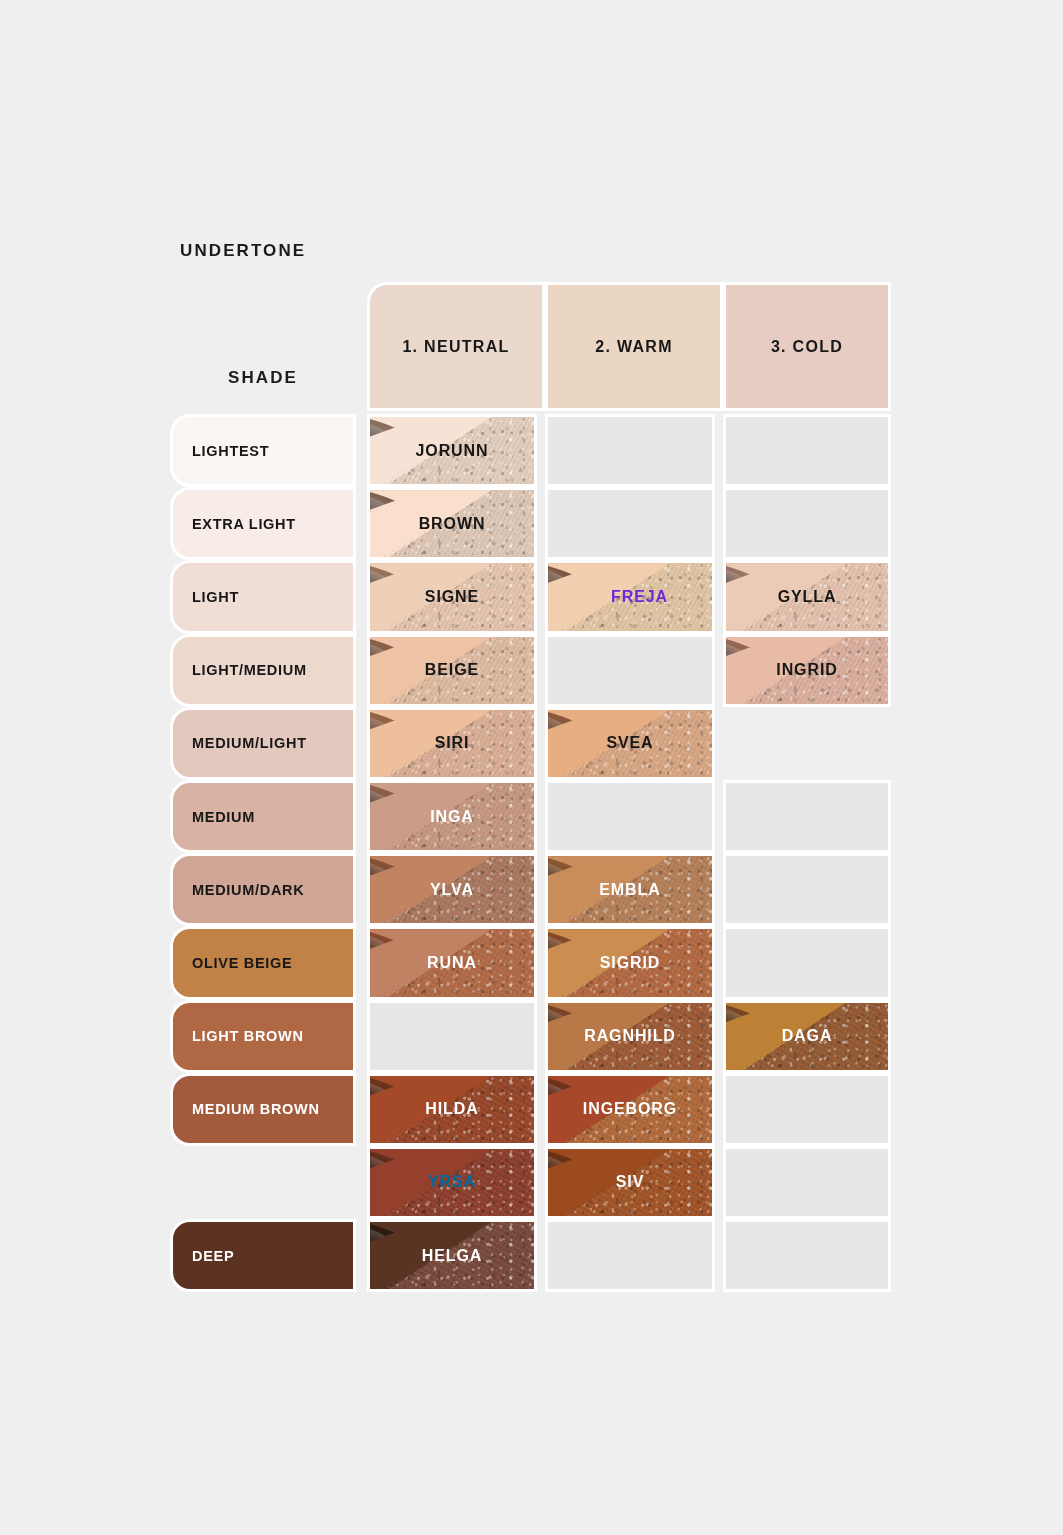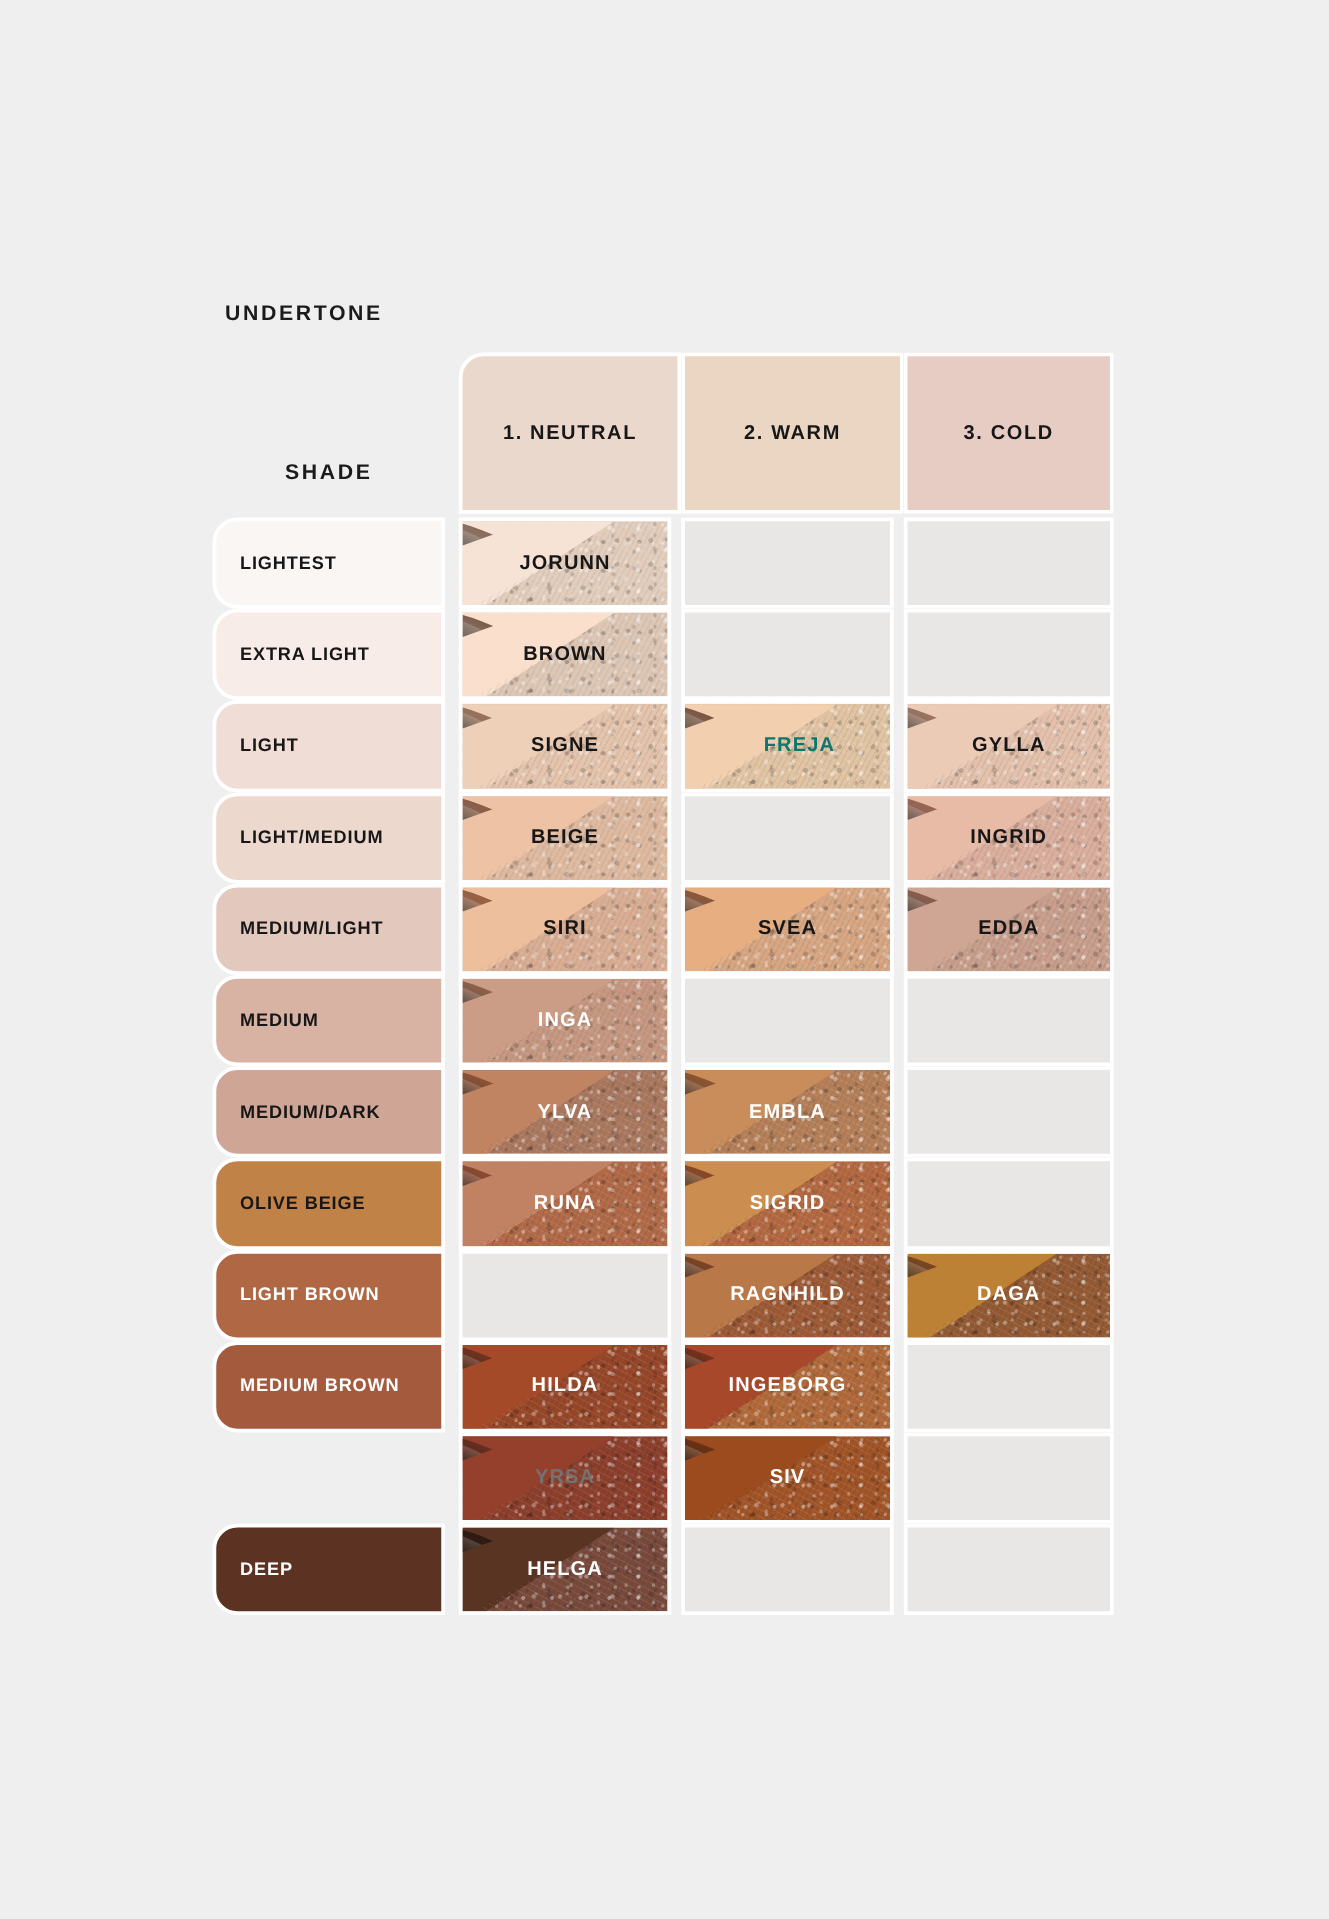--- a/index.html
+++ b/index.html
@@ -254,21 +254,21 @@
           </div>
           <span class="swatch-label" style="color: rgb(23, 23, 23);">SIGNE</span>
         </div>
         <div class="cell cell-1">
           <div class="sw-powder" style="background-color: rgb(224, 195, 162);"></div>
           <div class="sw-grain"></div>
           <div class="sw-cream" style="background: linear-gradient(135deg, rgb(242, 207, 174) 0%, rgb(242, 207, 174) 55%, rgb(224, 195, 162) 100%);"></div>
           <div class="sw-stripe" style="--stripe: #7a5340;">
             <div style="position: absolute; left: -8%; top: -10%; width: 70%; height: 30%; transform: rotate(25deg); transform-origin: left top; border-radius: 45%; background: linear-gradient(rgb(122, 83, 64) 0%, rgba(0, 0, 0, 0.45) 100%);"></div>
           </div>
-          <span class="swatch-label" style="color: #0f766e; margin-left: 19px;">FREJA</span>
+          <span class="swatch-label" style="color: #6d28d9; margin-left: 19px;">FREJA</span>
         </div>
         <div class="cell cell-2">
           <div class="sw-powder" style="background-color: rgb(226, 192, 171);"></div>
           <div class="sw-grain"></div>
           <div class="sw-cream" style="background: linear-gradient(135deg, rgb(236, 203, 182) 0%, rgb(236, 203, 182) 55%, rgb(226, 192, 171) 100%);"></div>
           <div class="sw-stripe" style="--stripe: #9c7360;">
             <div style="position: absolute; left: -8%; top: -10%; width: 70%; height: 30%; transform: rotate(25deg); transform-origin: left top; border-radius: 45%; background: linear-gradient(rgb(156, 115, 96) 0%, rgba(0, 0, 0, 0.45) 100%);"></div>
           </div>
           <span class="swatch-label" style="color: rgb(23, 23, 23);">GYLLA</span>
         </div>
@@ -312,29 +312,20 @@
         </div>
         <div class="cell cell-1">
           <div class="sw-powder" style="background-color: rgb(214, 165, 130);"></div>
           <div class="sw-grain"></div>
           <div class="sw-cream" style="background: linear-gradient(135deg, rgb(231, 174, 130) 0%, rgb(231, 174, 130) 55%, rgb(214, 165, 130) 100%);"></div>
           <div class="sw-stripe" style="--stripe: #8d573a;">
             <div style="position: absolute; left: -8%; top: -10%; width: 70%; height: 30%; transform: rotate(25deg); transform-origin: left top; border-radius: 45%; background: linear-gradient(rgb(141, 87, 58) 0%, rgba(0, 0, 0, 0.45) 100%);"></div>
           </div>
           <span class="swatch-label" style="color: rgb(23, 23, 23);">SVEA</span>
         </div>
-        <div class="cell cell-2">
-          <div class="sw-powder" style="background-color: rgb(199, 157, 139);"></div>
-          <div class="sw-grain"></div>
-          <div class="sw-cream" style="background: linear-gradient(135deg, rgb(207, 165, 147) 0%, rgb(207, 165, 147) 55%, rgb(199, 157, 139) 100%);"></div>
-          <div class="sw-stripe" style="--stripe: #8a5d4c;">
-            <div style="position: absolute; left: -8%; top: -10%; width: 70%; height: 30%; transform: rotate(25deg); transform-origin: left top; border-radius: 45%; background: linear-gradient(rgb(138, 93, 76) 0%, rgba(0, 0, 0, 0.45) 100%);"></div>
-          </div>
-          <span class="swatch-label" style="color: rgb(23, 23, 23);">EDDA</span>
-        </div>
       </div>
       <div class="row">
         <div class="shade-cell" style="background: rgb(216, 178, 162);">
           <span class="sh-label" style="color: rgb(23, 23, 23);">MEDIUM</span>
         </div>
         <div class="cell cell-0">
           <div class="sw-powder" style="background-color: rgb(197, 151, 128);"></div>
           <div class="sw-grain"></div>
           <div class="sw-cream" style="background: linear-gradient(135deg, rgb(204, 157, 134) 0%, rgb(204, 157, 134) 55%, rgb(197, 151, 128) 100%);"></div>
           <div class="sw-stripe" style="--stripe: #8f6049;">
@@ -442,21 +433,21 @@
         <div class="cell cell-2 empty"></div>
       </div>
       <div class="row">
         <div class="cell cell-0">
           <div class="sw-powder" style="background-color: rgb(139, 63, 44);"></div>
           <div class="sw-grain"></div>
           <div class="sw-cream" style="background: linear-gradient(135deg, rgb(148, 64, 44) 0%, rgb(148, 64, 44) 55%, rgb(139, 63, 44) 100%);"></div>
           <div class="sw-stripe" style="--stripe: #67301f;">
             <div style="position: absolute; left: -8%; top: -10%; width: 70%; height: 30%; transform: rotate(25deg); transform-origin: left top; border-radius: 45%; background: linear-gradient(rgb(103, 48, 31) 0%, rgba(0, 0, 0, 0.45) 100%);"></div>
           </div>
-          <span class="swatch-label" style="color: #737373;">YRSA</span>
+          <span class="swatch-label" style="color: #0369a1;">YRSA</span>
         </div>
         <div class="cell cell-1">
           <div class="sw-powder" style="background-color: rgb(160, 84, 40);"></div>
           <div class="sw-grain"></div>
           <div class="sw-cream" style="background: linear-gradient(135deg, rgb(155, 75, 29) 0%, rgb(155, 75, 29) 55%, rgb(160, 84, 40) 100%);"></div>
           <div class="sw-stripe" style="--stripe: #6b3316;">
             <div style="position: absolute; left: -8%; top: -10%; width: 70%; height: 30%; transform: rotate(25deg); transform-origin: left top; border-radius: 45%; background: linear-gradient(rgb(107, 51, 22) 0%, rgba(0, 0, 0, 0.45) 100%);"></div>
           </div>
           <span class="swatch-label" style="color: rgb(255, 255, 255);">SIV</span>
         </div>

